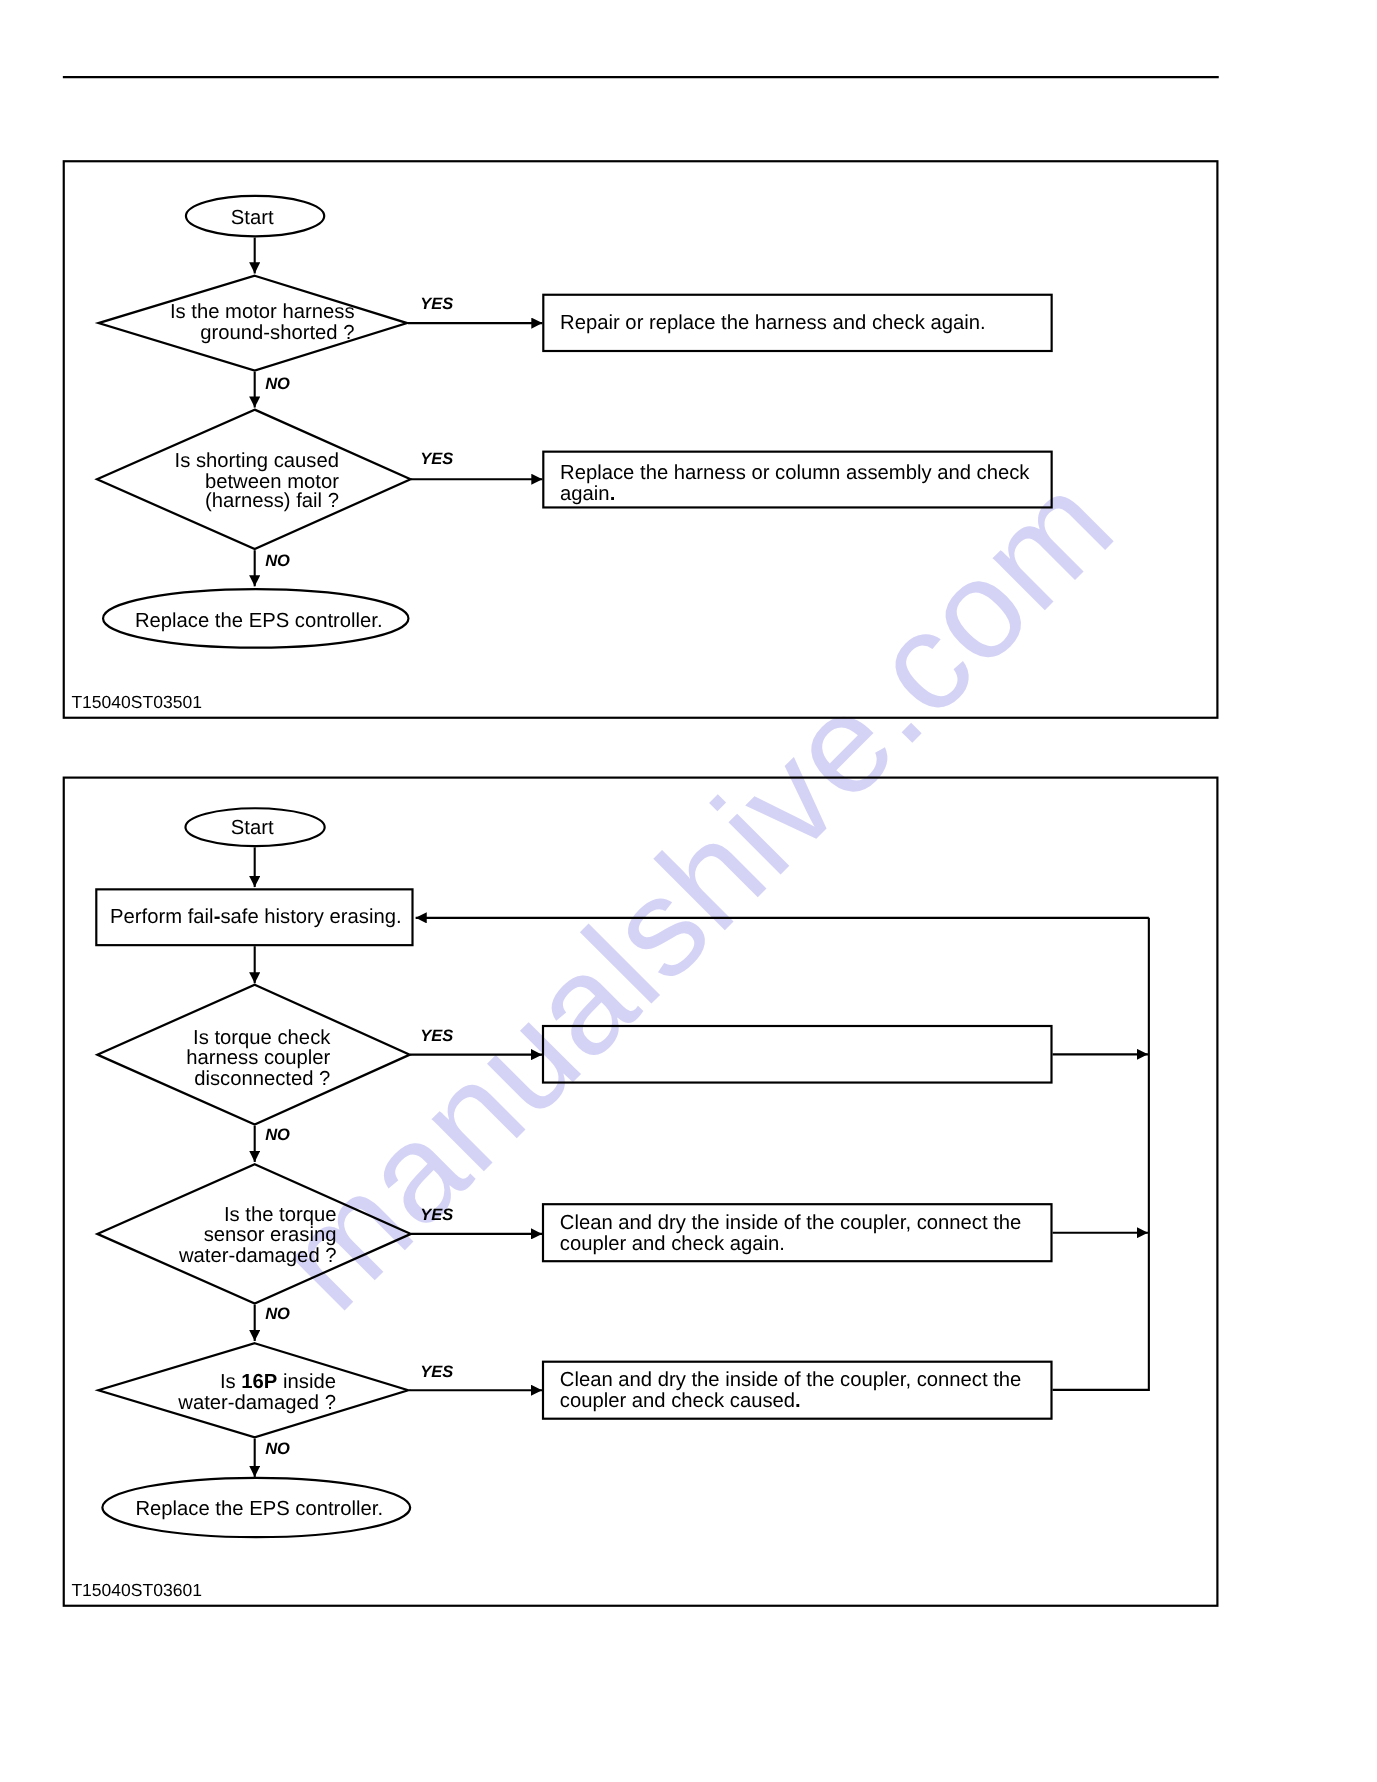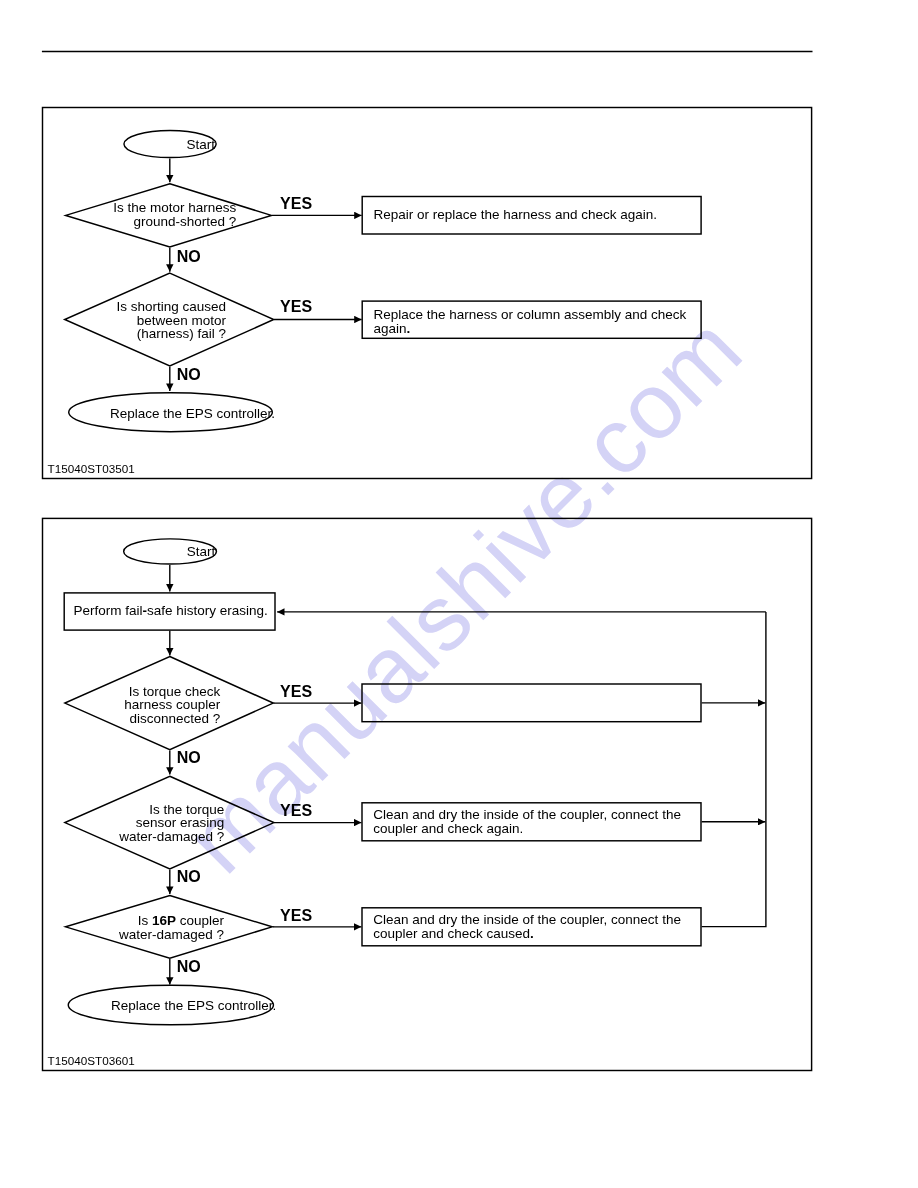--- a/index.html
+++ b/index.html
@@ -11,23 +11,23 @@
   .wm{position:absolute;color:#d4d3f6;font-family:"Liberation Sans",sans-serif;
       font-size:93px;letter-spacing:1px;white-space:nowrap;line-height:1;
       transform:rotate(-45deg);transform-origin:0 0;pointer-events:none;
       mix-blend-mode:multiply;z-index:50;}
   .frame{position:absolute;box-sizing:border-box;background:transparent;}
   .fig-id{position:absolute;font-size:11.7px;white-space:nowrap;line-height:13px;}
   .node-box{position:absolute;box-sizing:border-box;background:transparent;}
   .node-box .txt{position:absolute;left:11.9px;top:50%;transform:translateY(-50%);
                  font-size:13.5px;line-height:13.8px;white-space:pre;}
   .oval{position:absolute;box-sizing:border-box;
-        background:transparent;display:flex;align-items:center;justify-content:flex-end;
+        background:transparent;display:flex;align-items:center;justify-content:center;
         font-size:13.5px;line-height:15px;}
-  .lbl{position:absolute;font-weight:bold;font-size:16px;white-space:nowrap;line-height:15px;}
+  .lbl{position:absolute;font-weight:bold;font-size:11px;white-space:nowrap;line-height:15px;font-style:italic;}
   svg.lines,svg.shapes{position:absolute;left:0;top:0;width:918px;height:1188px;overflow:visible;}
   .dia-txt{position:absolute;font-size:13.5px;line-height:13.5px;white-space:pre;text-align:right;}
 </style>
 </head>
 <body>
 
 <div class="page">
 
   <svg class="shapes" viewBox="0 0 918 1188">
     <g fill="none" stroke="#000" stroke-width="1.45">
@@ -87,21 +87,21 @@
   <div class="node-box" style="left:63.5px;top:592.2px;width:212.2px;height:38.6px;">
     <span class="txt" style="left:9.9px;"><span>Perform fail</span><b>-</b><span>safe history erasing.</span></span>
   </div>
 
   <div class="dia-txt" style="left:124.2px;top:684.9px;">Is torque check
 harness coupler
 disconnected ?</div>
   <div class="dia-txt" style="left:119.3px;top:802.9px;">Is the torque
 sensor erasing
 water-damaged ?</div>
-  <div class="dia-txt" style="left:118.9px;top:914.4px;"><span>Is </span><b>16P</b><span> coupler
+  <div class="dia-txt" style="left:118.9px;top:914.4px;"><span>Is </span><b>16P</b><span> inside
 water-damaged ?</span></div>
 
   <div class="node-box" style="left:361.3px;top:802.1px;width:340.4px;height:39.4px;">
     <span class="txt">Clean and dry the inside of the coupler, connect the
 coupler and check again.</span>
   </div>
   <div class="node-box" style="left:361.3px;top:907.1px;width:340.4px;height:39.4px;">
     <span class="txt"><span>Clean and dry the inside of the coupler, connect the</span><br><span>coupler and check caused</span><b>.</b></span>
   </div>
 

